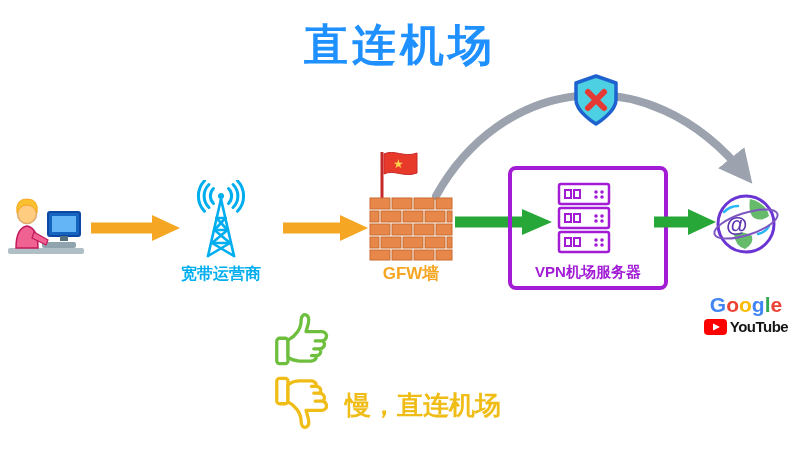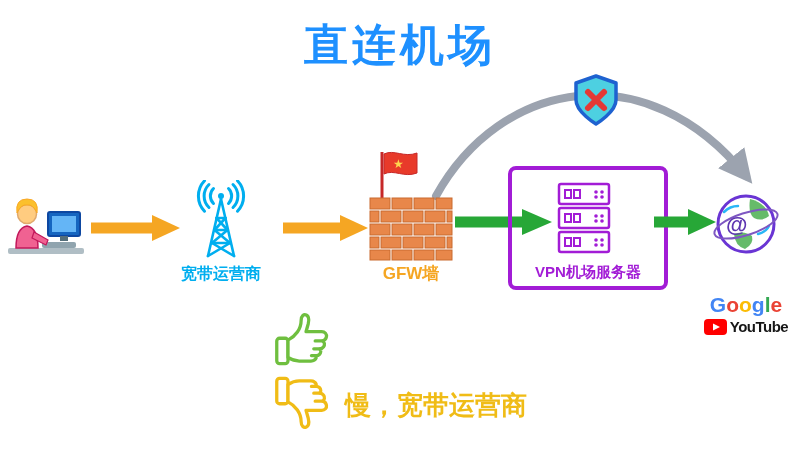--- a/index.html
+++ b/index.html
@@ -207,15 +207,15 @@
     <g transform="scale(1,-1) translate(0,-64)" fill="#ffffff" stroke="#F0BC16" stroke-width="3.5" stroke-linejoin="round" stroke-linecap="round">
       <rect x="4" y="28" width="12" height="27" rx="3"></rect>
       <path d="M16 30 C24 26 30 18 30 9 C30 4 33 2 35.5 3.2 C38 4.5 38.6 8.5 37.6 12.5 L35.2 21 L52 21
                C55.5 21 57.5 23.5 57 26.5 C56.6 28.7 55 30.3 53 30.8 C55 32.2 55.5 35 54 37
                C53 38.4 51.5 39.2 50 39.3 C51.4 41 51.2 43.8 49.5 45.3 C48.5 46.2 47 46.6 45.8 46.5
                C46.4 48.2 45.7 50.3 44 51.4 C43 52.1 41.7 52.3 40.5 52.3 L28 52.3
                C23.5 52.3 19.5 50.8 16 48.5 Z"></path>
       <path d="M53 30.8 L45 30.8 M50 39.3 L43.5 39.3 M45.8 46.5 L41 46.5"></path>
     </g>
   </svg>
-  <div class="verdict cons-text">慢，宽带运营商</div>
+  <div class="verdict cons-text">慢，直连机场</div>
 
 </div>
 
 </body></html>

